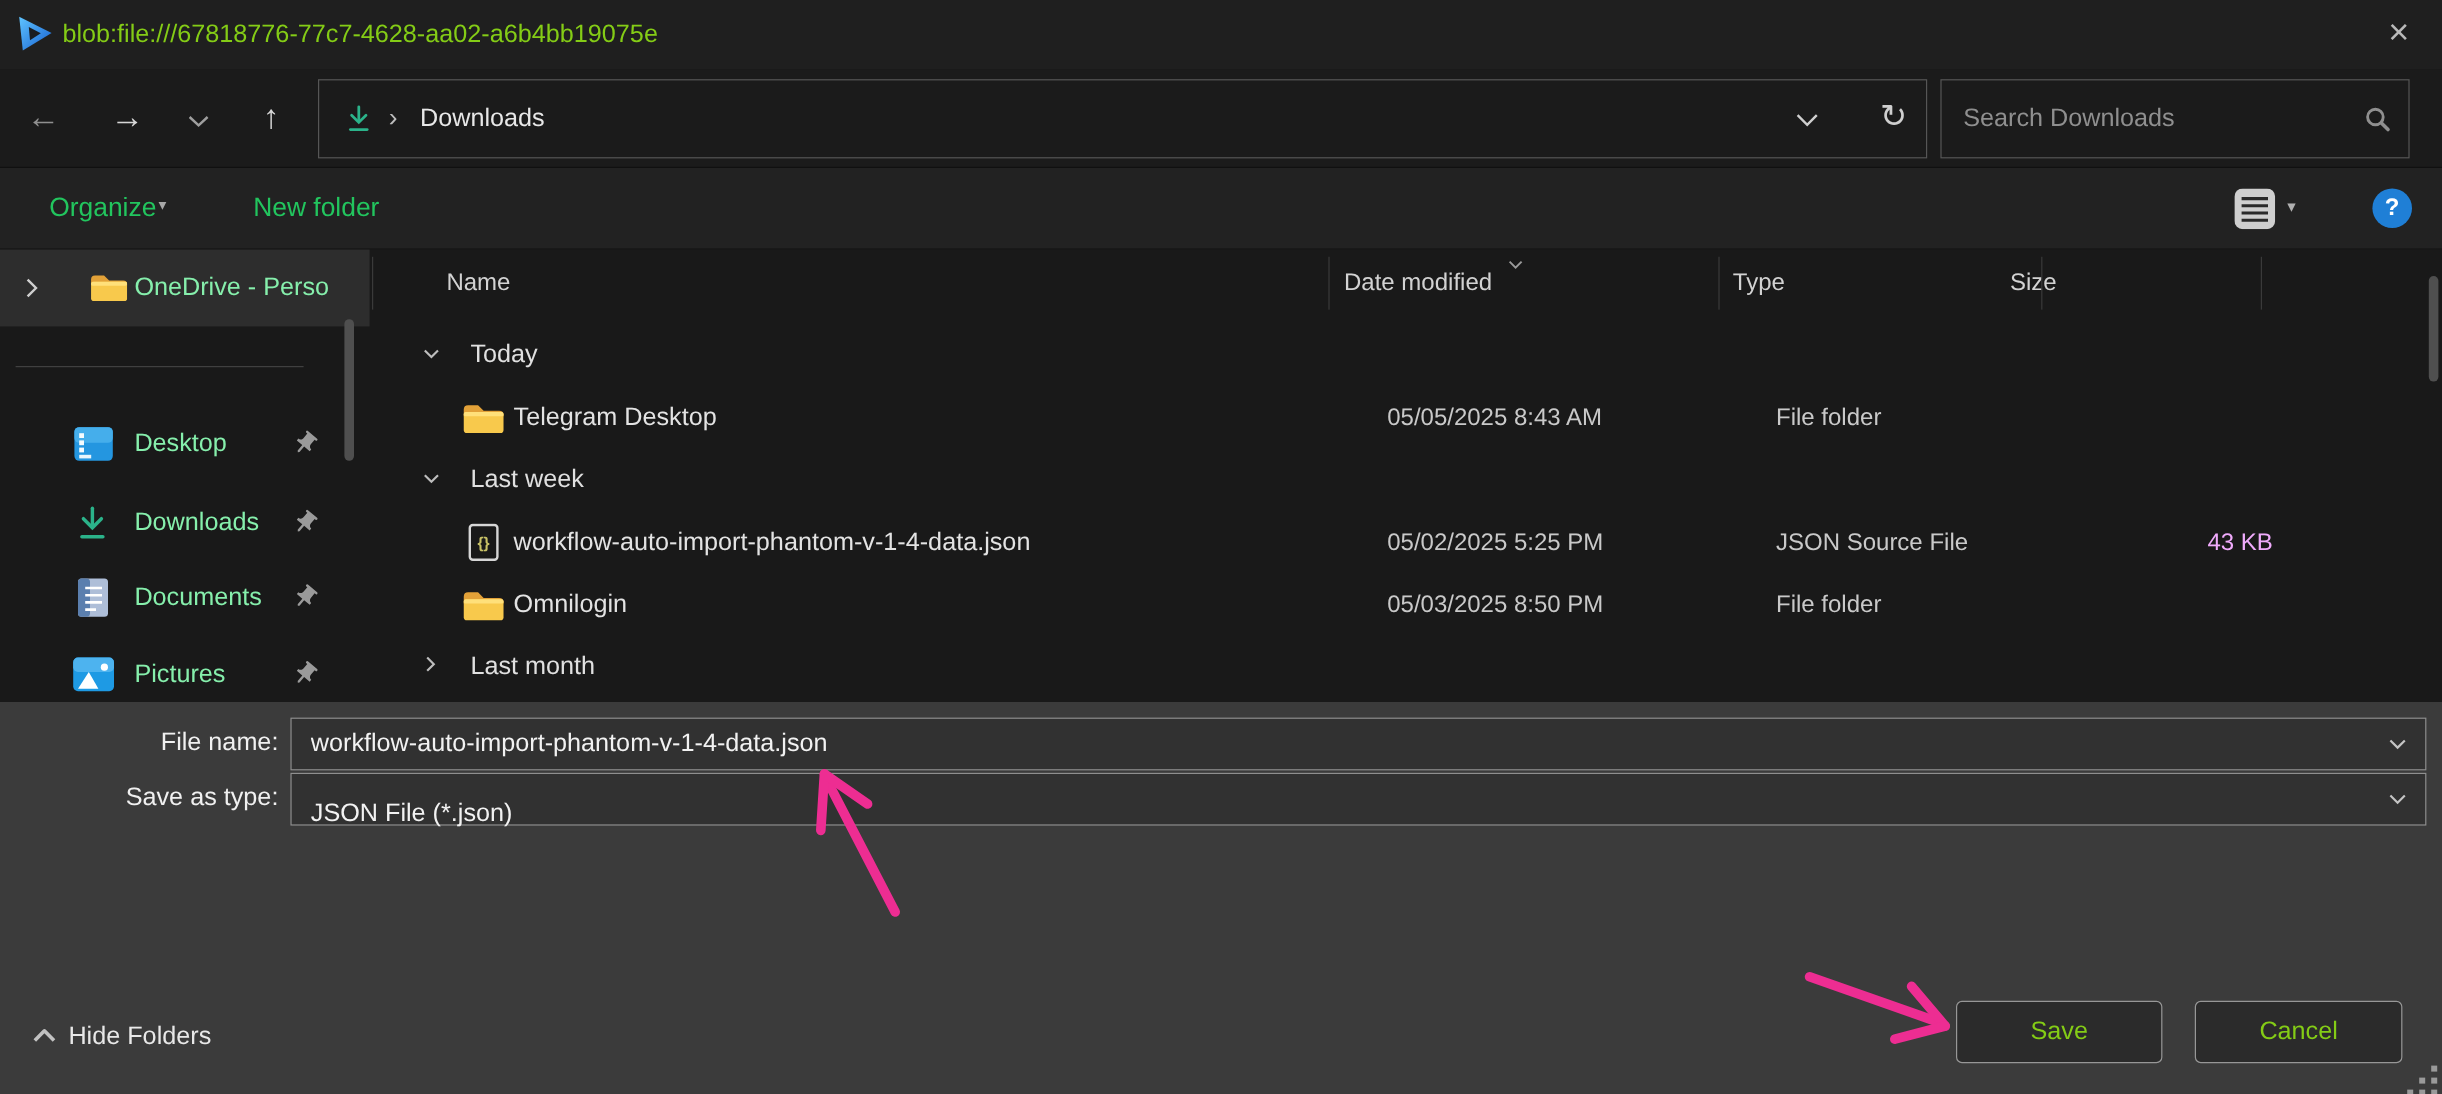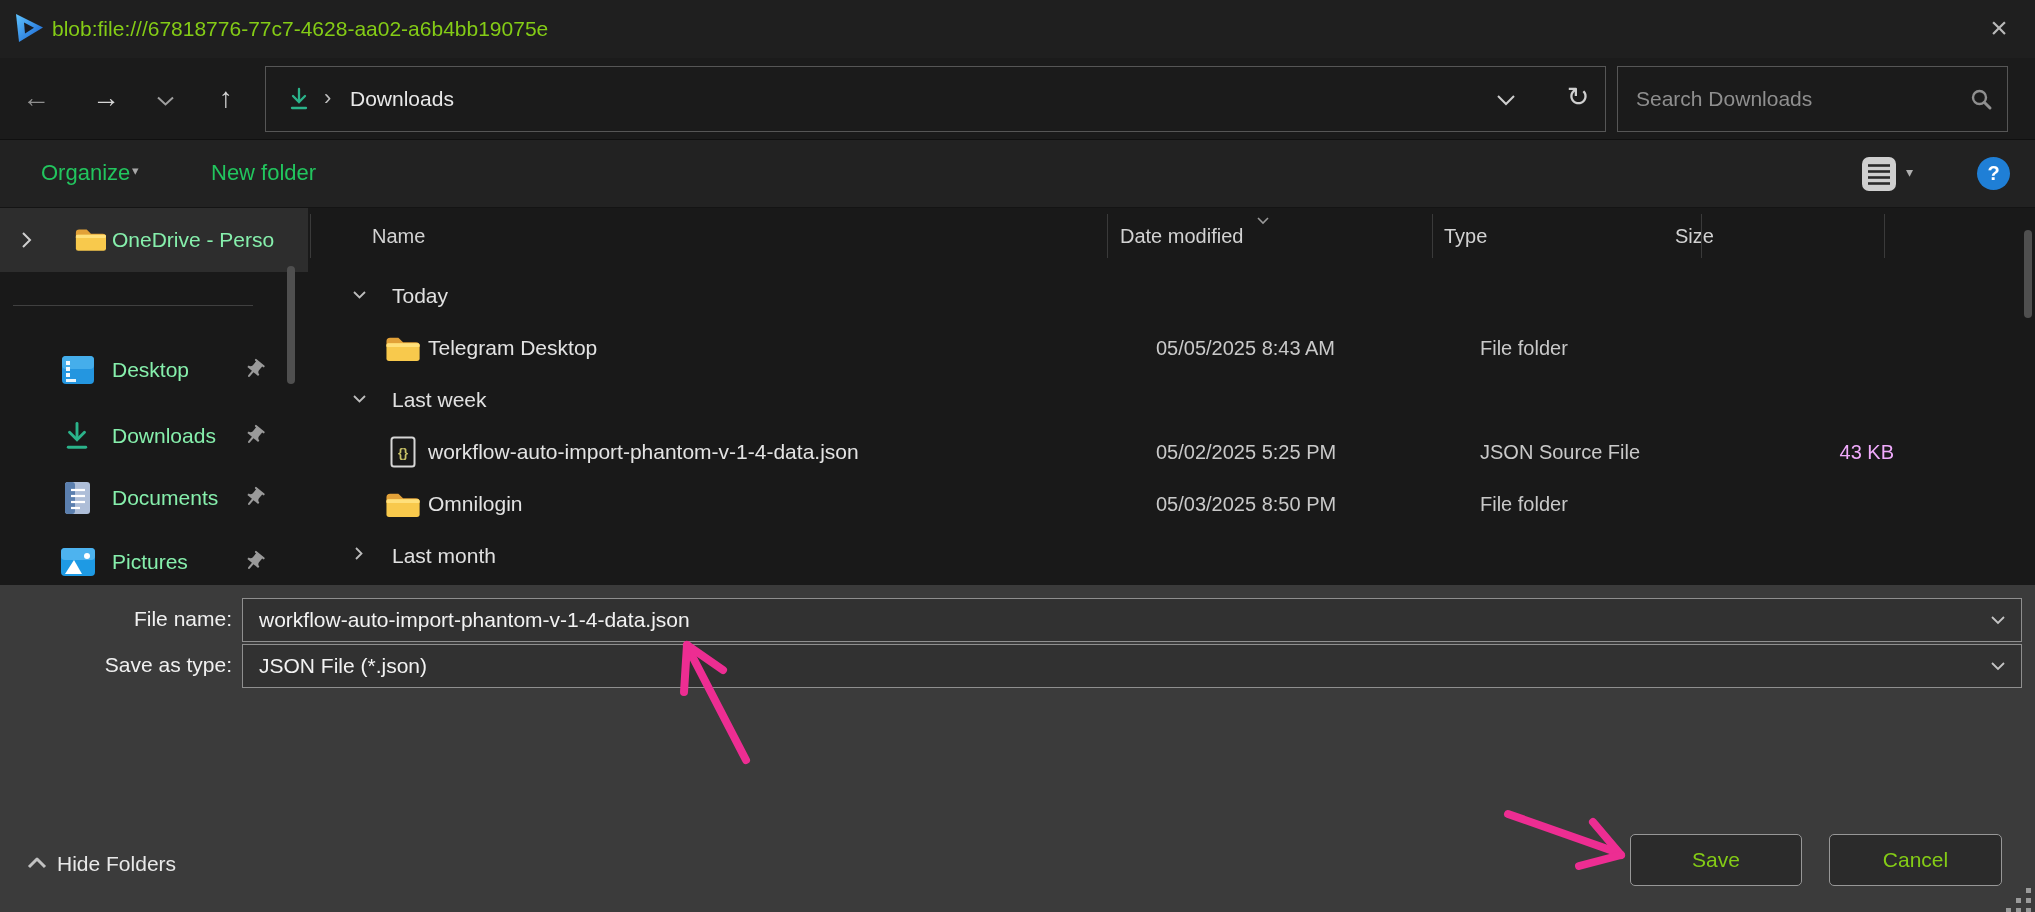--- a/index.html
+++ b/index.html
@@ -49,21 +49,21 @@
   .fname{position:absolute;left:392px;top:0;height:52px;line-height:52px;font-size:21px;color:#e3e3e3;}
   .fdate{position:absolute;left:1120px;top:0;height:52px;line-height:52px;font-size:20px;color:#c9c9c9;}
   .ftype{position:absolute;left:1444px;top:0;height:52px;line-height:52px;font-size:20px;color:#c9c9c9;}
   .fsize{position:absolute;left:1707px;top:0;width:151px;height:52px;line-height:52px;font-size:20px;color:#f0abfc;text-align:right;}
   .ficon{position:absolute;top:12px;}
 
   
   .bottom{position:absolute;left:0;top:585px;width:2035px;height:327px;background:#3b3b3b;}
   .formlabel{position:absolute;left:0;width:232px;text-align:right;font-size:21px;color:#f0f0f0;height:44px;line-height:44px;}
   .forminput{position:absolute;left:242px;width:1780px;height:44px;box-sizing:border-box;background:#313131;border:1px solid #8f8f8f;color:#f2f2f2;font-size:21px;font-family:inherit;padding:0 16px;outline:none;}
-  .formselect{position:absolute;left:242px;width:1780px;height:44px;box-sizing:border-box;background:#313131;border:1px solid #8f8f8f;color:#f2f2f2;font-size:21px;line-height:42px;padding:0 16px;}
+  .formselect{position:absolute;left:242px;width:1780px;height:44px;box-sizing:border-box;background:#313131;border:1px solid #8f8f8f;color:#f2f2f2;font-size:21px;line-height:42px;padding:12px 16px;}
   .dd-chev{position:absolute;left:1990px;}
   .btn{position:absolute;top:249px;height:52px;box-sizing:border-box;background:#2b2b2b;border:1px solid #979797;border-radius:5px;text-align:center;line-height:50px;font-size:21px;color:#84cc16;cursor:default;}
   .grip span{position:absolute;width:5px;height:5px;background:#9a9a9a;}
 
   svg{display:block;}
   .annot{position:absolute;left:0;top:0;pointer-events:none;}
 </style>
 </head>
 <body>
 

